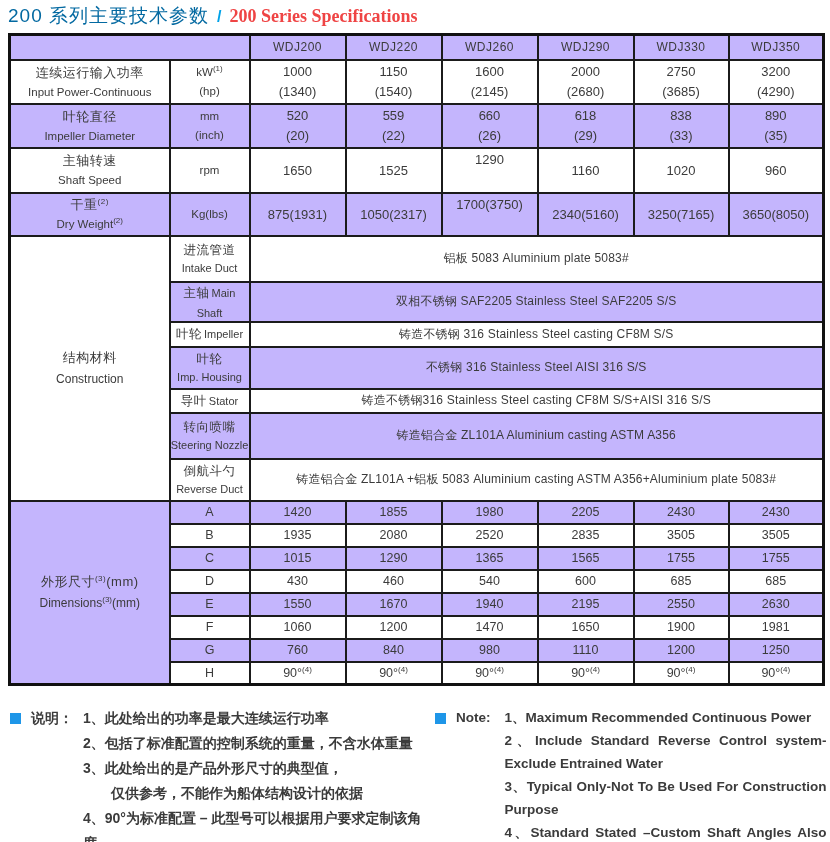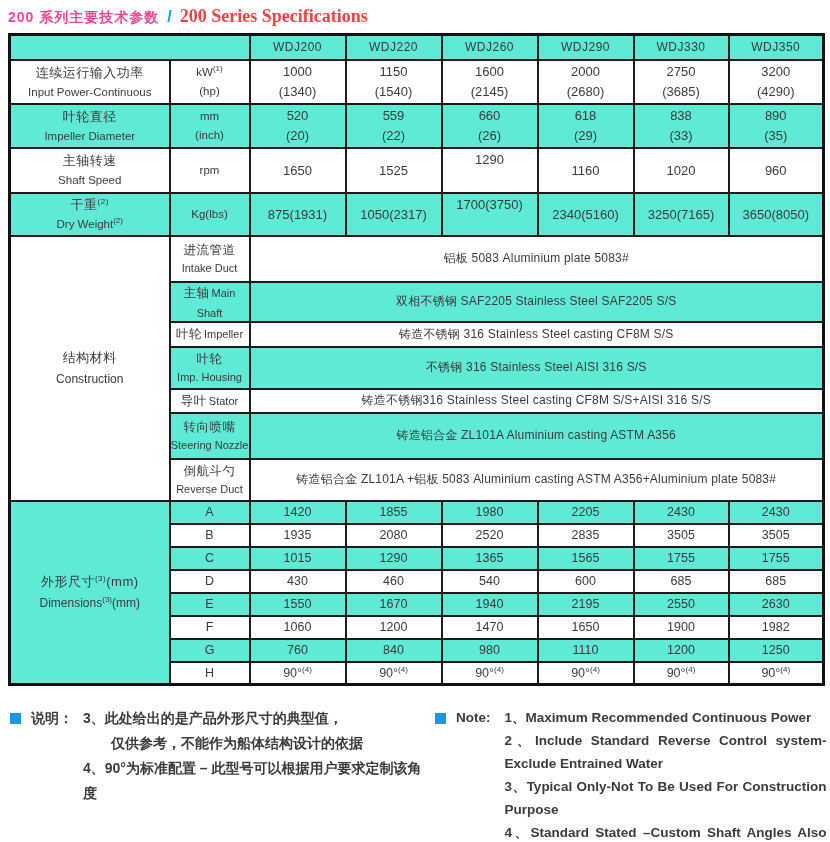--- a/index.html
+++ b/index.html
@@ -1,28 +1,28 @@
 <!DOCTYPE html>
 <html><head>
 <meta charset="utf-8">
 <style>
   html,body{margin:0;padding:0;background:#ffffff;}
   body{width:830px;height:842px;overflow:hidden;font-family:"Liberation Sans",sans-serif;color:#3b3b3b;}
   .page{padding:3px 8px 0 8px;}
 
   
   .title{height:26px;line-height:26px;margin-bottom:4px;white-space:nowrap;}
-  .t-zh{color:#ec4899;font-weight:bold;font-size:14px;letter-spacing:1px;}
+  .t-zh{color:#0369a1;font-weight:normal;font-size:19px;letter-spacing:1px;}
   .t-sep{color:#00A2E8;font-weight:bold;font-size:16px;margin:0 8px;}
   .t-en{color:#ef4444;font-weight:bold;font-size:18px;font-family:"Liberation Serif",serif;}
 
   
   table{border-collapse:collapse;width:814px;table-layout:fixed;border:3px solid #111;}
   td{border:2px solid #1b1b1b;text-align:center;vertical-align:middle;padding:0;overflow:hidden;}
-  .gray{background:#5eead4;}
+  .gray{background:#c4b5fd;}
   sup{font-size:8px;line-height:0;}
 
   .model-h{font-size:12px;letter-spacing:0.5px;}
   .lbl-zh{font-size:13px;line-height:20px;letter-spacing:0.5px;}
   .lbl-en{font-size:11.5px;line-height:18px;}
   .unit{font-size:11.5px;line-height:19px;}
   .val{font-size:13px;line-height:20px;}
   .one-line{font-size:13px;}
   .va-top{vertical-align:top;padding-top:3px;}
 
@@ -281,21 +281,21 @@
       <td class="gray dim-val">2550</td>
       <td class="gray dim-val">2630</td>
     </tr>
     <tr style="height:23px">
       <td class="dim-key">F</td>
       <td class="dim-val">1060</td>
       <td class="dim-val">1200</td>
       <td class="dim-val">1470</td>
       <td class="dim-val">1650</td>
       <td class="dim-val">1900</td>
-      <td class="dim-val">1982</td>
+      <td class="dim-val">1981</td>
     </tr>
     <tr style="height:23px">
       <td class="gray dim-key">G</td>
       <td class="gray dim-val">760</td>
       <td class="gray dim-val">840</td>
       <td class="gray dim-val">980</td>
       <td class="gray dim-val">1110</td>
       <td class="gray dim-val">1200</td>
       <td class="gray dim-val">1250</td>
     </tr>
@@ -309,20 +309,22 @@
       <td class="dim-val"><span>90°</span><sup>(4)</sup></td>
     </tr>
   </tbody>
     </table>
 
   <div class="notes">
     <div class="note-col note-zh">
       <span class="bullet bullet-zh"></span>
       <span class="note-label-zh">说明：</span>
       <div class="zh-items">
+        <div>1、此处给出的功率是最大连续运行功率</div>
+        <div>2、包括了标准配置的控制系统的重量，不含水体重量</div>
         <div>3、此处给出的是产品外形尺寸的典型值，</div>
         <div class="zh-indent">仅供参考，不能作为船体结构设计的依据</div>
         <div>4、90°为标准配置 – 此型号可以根据用户要求定制该角度</div>
       </div>
     </div>
     <div class="note-col note-en">
       <span class="bullet bullet-en"></span>
       <span class="note-label-en">Note:</span>
       <div class="en-items">
         <p>1、Maximum Recommended Continuous Power</p>

